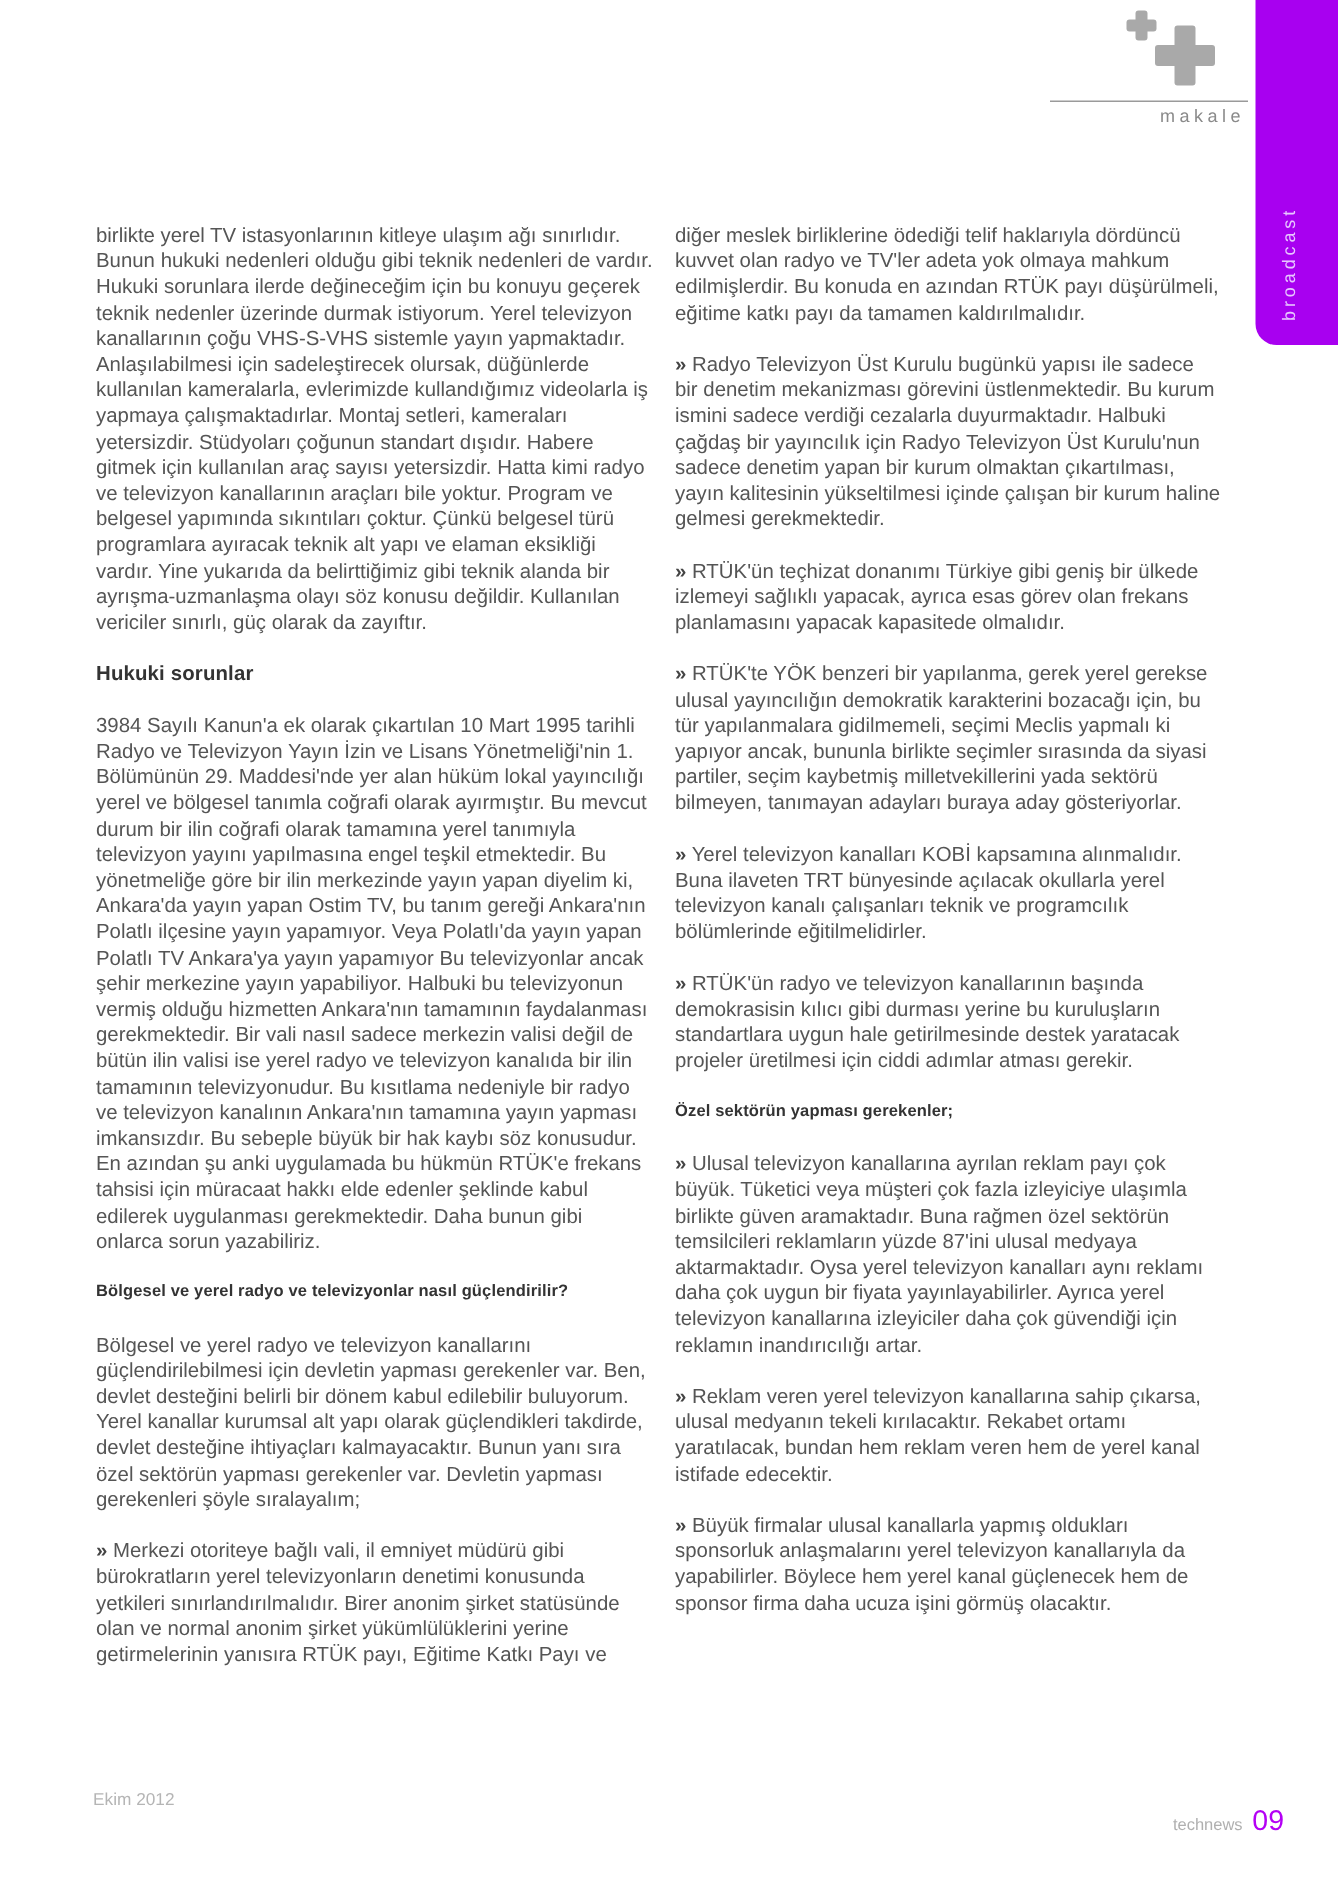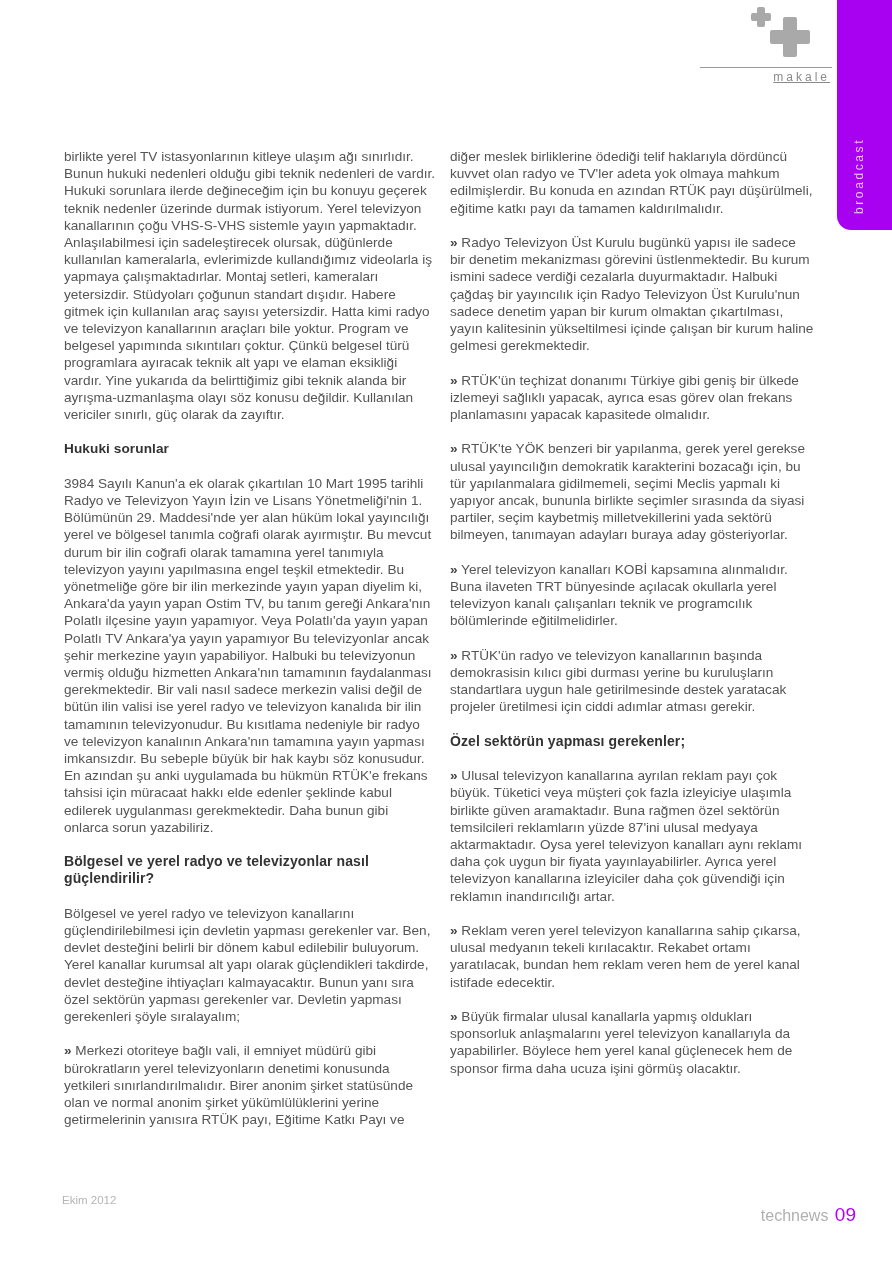--- a/index.html
+++ b/index.html
@@ -14,21 +14,21 @@
   #plus-small { left:751px; top:7px; width:20px; height:20px; background:none; }
   #plus-small .h { left:0; top:6px; width:20px; height:8px; }
   #plus-small .v { left:6px; top:0; width:8px; height:20px; }
   #plus-big { left:770px; top:17px; width:40px; height:40px; background:none; }
   #plus-big .h { left:0; top:13px; width:40px; height:14px; }
   #plus-big .v { left:13px; top:0; width:14px; height:40px; }
 
   .top-rule { position:absolute; left:700px; top:67px; width:132px; height:1px; background:#9a9a9a; }
   .section-label {
     position:absolute; right:62px; top:70px;
-    font-size:12px; letter-spacing:3px; color:#8a8a8a;text-decoration:underline;
+    font-size:12px; letter-spacing:3px; color:#8a8a8a;
   }
   .side-tab {
     position:absolute; left:837px; top:0; width:55px; height:230px;
     background:#a800f0; border-bottom-left-radius:14px;
   }
   .side-tab-label {
     position:absolute; left:852px; top:214px;
     transform-origin:0 0; transform:rotate(-90deg);
     color:#e7c6ff; font-size:12px; letter-spacing:2.6px; white-space:nowrap;
   }
@@ -37,28 +37,28 @@
     position:absolute; top:148px;
     font-size:13.6px; line-height:17.2px; color:#555;
   }
   .col-left { left:64px; width:372px; }
   .col-right { left:450px; width:364px; }
   .col p { margin:0 0 17.2px 0; }
   .col h3 {
     margin:0 0 17.2px 0; font-size:13.6px; line-height:17.2px;
     font-weight:bold; color:#333; letter-spacing:0.1px;
   }
-  .col h3.bold { font-weight:bold; font-size:14px; }
+  .col h3.bold { font-weight:bold; font-size:11px; }
   .bullet { font-weight:bold; color:#444; }
 
   .footer-left {
     position:absolute; left:62px; top:1194px; font-size:11.5px; color:#b5b5b5;
   }
   .footer-right { position:absolute; right:36px; top:1204px; white-space:nowrap; }
-  .footer-mag { font-size:16px; color:#b0b0b0;margin-left:47px; }
+  .footer-mag { font-size:11px; color:#b0b0b0;margin-left:47px; }
   .footer-page { font-size:19px; color:#b400f5; margin-left:2px; }
 </style>
 </head>
 <body>
 
 <div class="plus" id="plus-small">
     <div class="h"></div>
     <div class="v"></div>
   </div>
 <div class="plus" id="plus-big">

